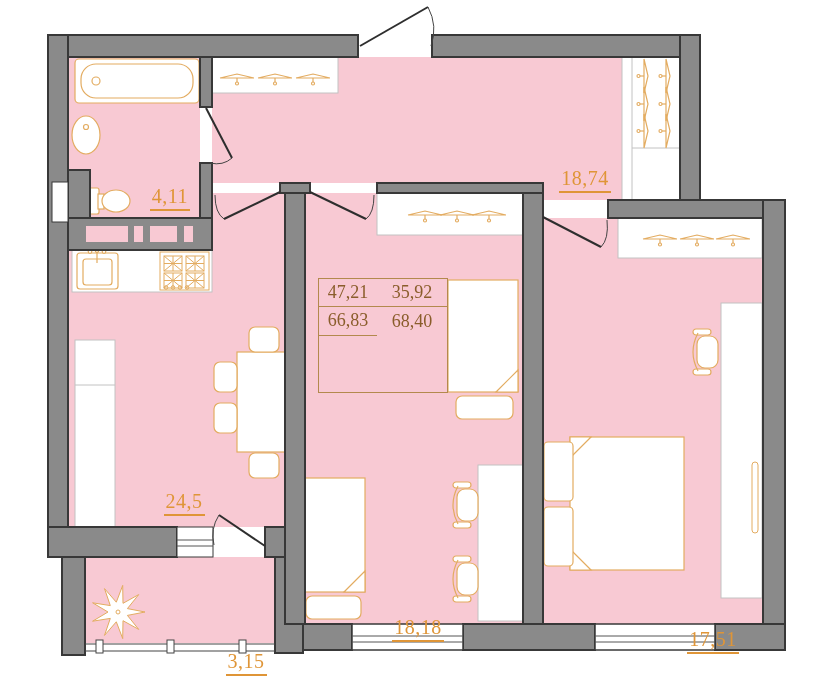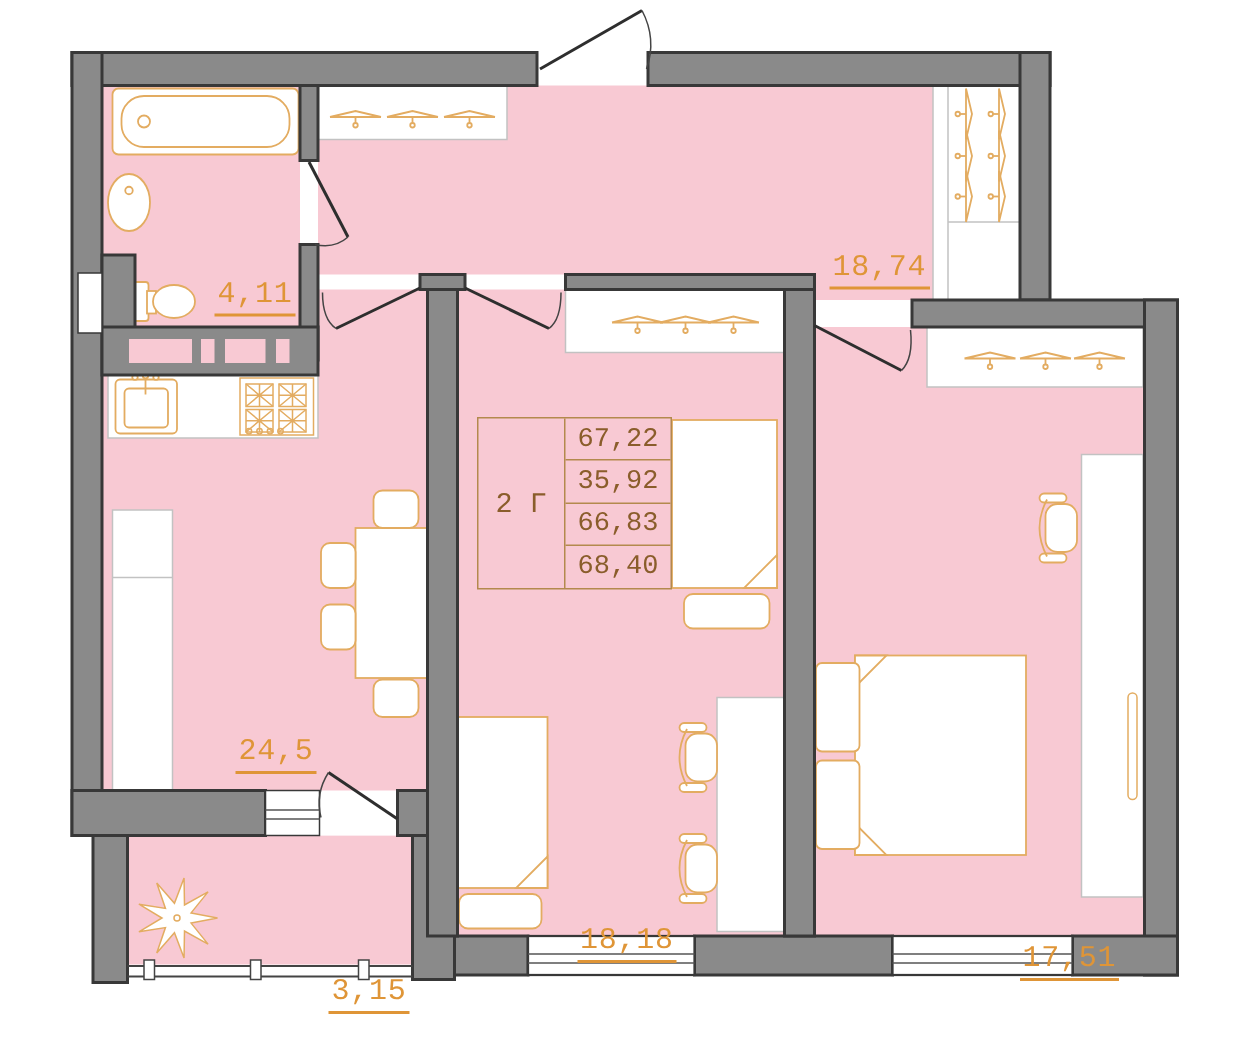--- a/index.html
+++ b/index.html
@@ -1,18 +1,18 @@
 <!DOCTYPE html>
 <html><head>
 <meta charset="utf-8">
 <style>
   html,body { margin:0; padding:0; background:#ffffff; }
   .stage {
     position:relative; width:837px; height:700px;
-    font-family:Liberation Mono, monospace;
+    font-family:Liberation Serif, serif;
     background:#ffffff; overflow:hidden;
   }
   .stage svg { position:absolute; left:0; top:0; }
   .room-label {
     position:absolute; text-align:center;
     font-size:20px; color:#DF9537; letter-spacing:0.5px;
   }
   .room-label span { border-bottom:2px solid #DF9537; padding:0 2px 1px 2px; display:inline-block; }
   .area-table {
     position:absolute; left:318px; top:278px; width:130px; height:115px;
@@ -278,20 +278,19 @@
 </svg>
 
 <div class="room-label" style="left:140px; top:185px; width:60px;"><span>4,11</span></div>
 <div class="room-label" style="left:553px; top:167px; width:64px;"><span>18,74</span></div>
 <div class="room-label" style="left:154px; top:490px; width:60px;"><span>24,5</span></div>
 <div class="room-label" style="left:384px; top:616px; width:68px;"><span>18,18</span></div>
 <div class="room-label" style="left:679px; top:584px; width:68px;margin-top:44px;"><span>17,51</span></div>
 <div class="room-label" style="left:216px; top:610px; width:60px;margin-top:40px;"><span>3,15</span></div>
 
 <div class="area-table">
-  <div class="type">2 Г</div>
-  <div class="v">67,22</div>
+  <div class="v">47,21</div>
   <div class="v">35,92</div>
   <div class="v">66,83</div>
   <div class="v last">68,40</div>
 </div>
 
 </div>
 
 </body></html>

